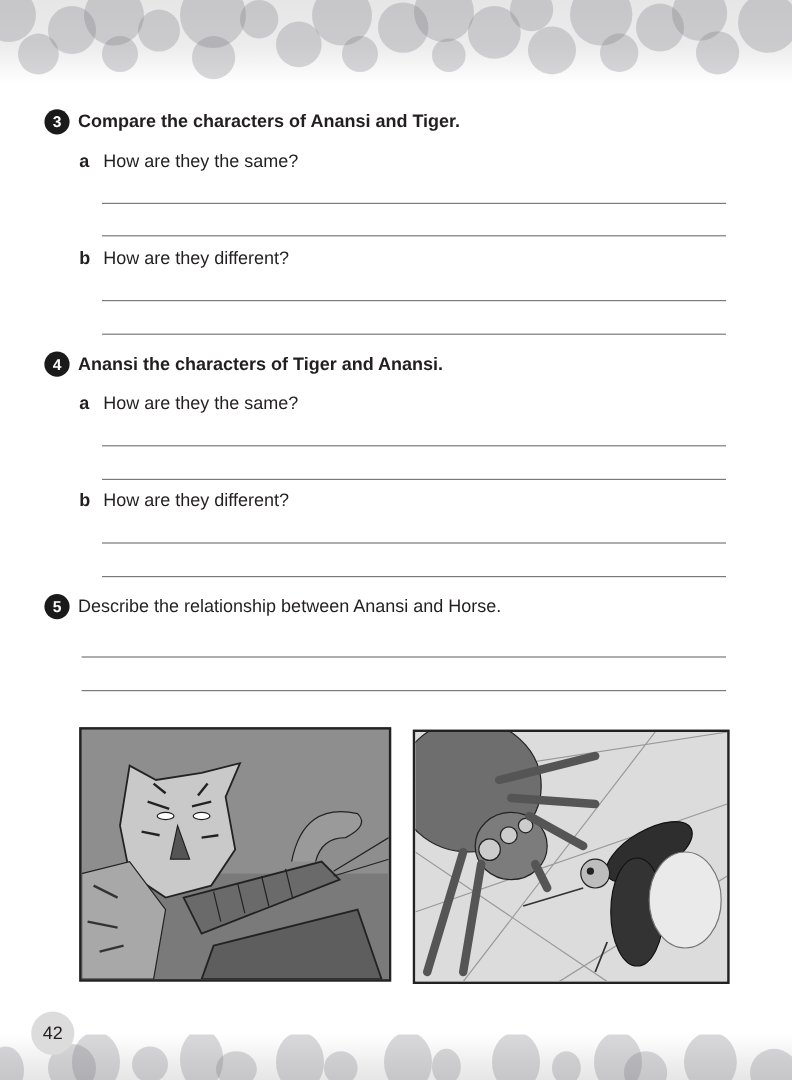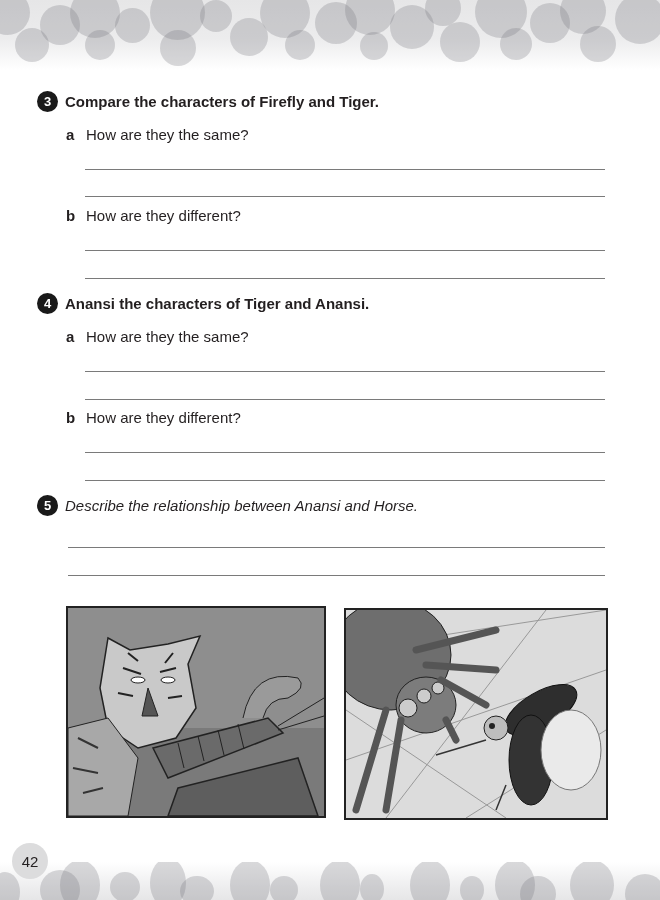--- a/index.html
+++ b/index.html
@@ -14,31 +14,31 @@
     .band-bottom { top: 862px; height: 38px; background: linear-gradient(#ffffff 0%, #efeff0 60%, #e6e6e7 100%); }
     .bubble { position: absolute; border-radius: 50%; background: rgba(120,120,125,0.28); }
 
     .q-head { position: absolute; display: flex; align-items: center; font-size: 15px; }
     .q-num {
       width: 21px; height: 21px; border-radius: 50%; background: #1a1a1a; color: #fff;
       font-weight: bold; font-size: 13px; display: flex; align-items: center; justify-content: center;
       margin-right: 7px;
     }
     .q-title { font-weight: bold; }
-    .q-title.plain { font-weight: normal; font-style: italic; }
+    .q-title.plain { font-weight: normal; }
     .sub { position: absolute; left: 66px; font-size: 15px; display: flex; }
     .sub .letter { font-weight: bold; width: 20px; }
     .line { position: absolute; height: 1px; background: #7a7a7a; }
 
     .pic { position: absolute; border: 2px solid #222; overflow: hidden; }
     .pic-tiger { left: 66px; top: 606px; width: 256px; height: 208px; background: #8b8b8b; }
     .pic-spider { left: 344px; top: 608px; width: 260px; height: 208px; background: #d9d9d9; }
 
     .page-num {
-      position: absolute; left: 12px; top: 843px; width: 36px; height: 36px; border-radius: 50%;
+      position: absolute; left: 26px; top: 843px; width: 36px; height: 36px; border-radius: 50%;
       background: #dcdcdd; font-size: 15px; display: flex; align-items: center; justify-content: center; z-index: 2;
     }
   </style>
 </head>
 <body>
 
 <div class="band band-top">
   <div class="bubble" style="left:-15px;top:-10px;width:45px;height:45px;"></div>
   <div class="bubble" style="left:15px;top:28px;width:34px;height:34px;"></div>
   <div class="bubble" style="left:40px;top:5px;width:40px;height:40px;"></div>
@@ -60,21 +60,21 @@
   <div class="bubble" style="left:475px;top:-14px;width:52px;height:52px;"></div>
   <div class="bubble" style="left:500px;top:28px;width:32px;height:32px;"></div>
   <div class="bubble" style="left:530px;top:3px;width:40px;height:40px;"></div>
   <div class="bubble" style="left:560px;top:-12px;width:46px;height:46px;"></div>
   <div class="bubble" style="left:580px;top:26px;width:36px;height:36px;"></div>
   <div class="bubble" style="left:615px;top:-6px;width:50px;height:50px;"></div>
 </div>
 
 <div class="q-head" style="left:37px;top:91px;">
   <span class="q-num">3</span>
-  <span class="q-title">Compare the characters of Firefly and Tiger.</span>
+  <span class="q-title">Compare the characters of Anansi and Tiger.</span>
 </div>
 <div class="sub" style="top:126px;">
   <span class="letter">a</span>
   <span>How are they the same?</span>
 </div>
 <div class="line" style="left:85px;top:169px;width:520px;"></div>
 <div class="line" style="left:85px;top:196px;width:520px;"></div>
 
 <div class="sub" style="top:207px;">
   <span class="letter">b</span>

